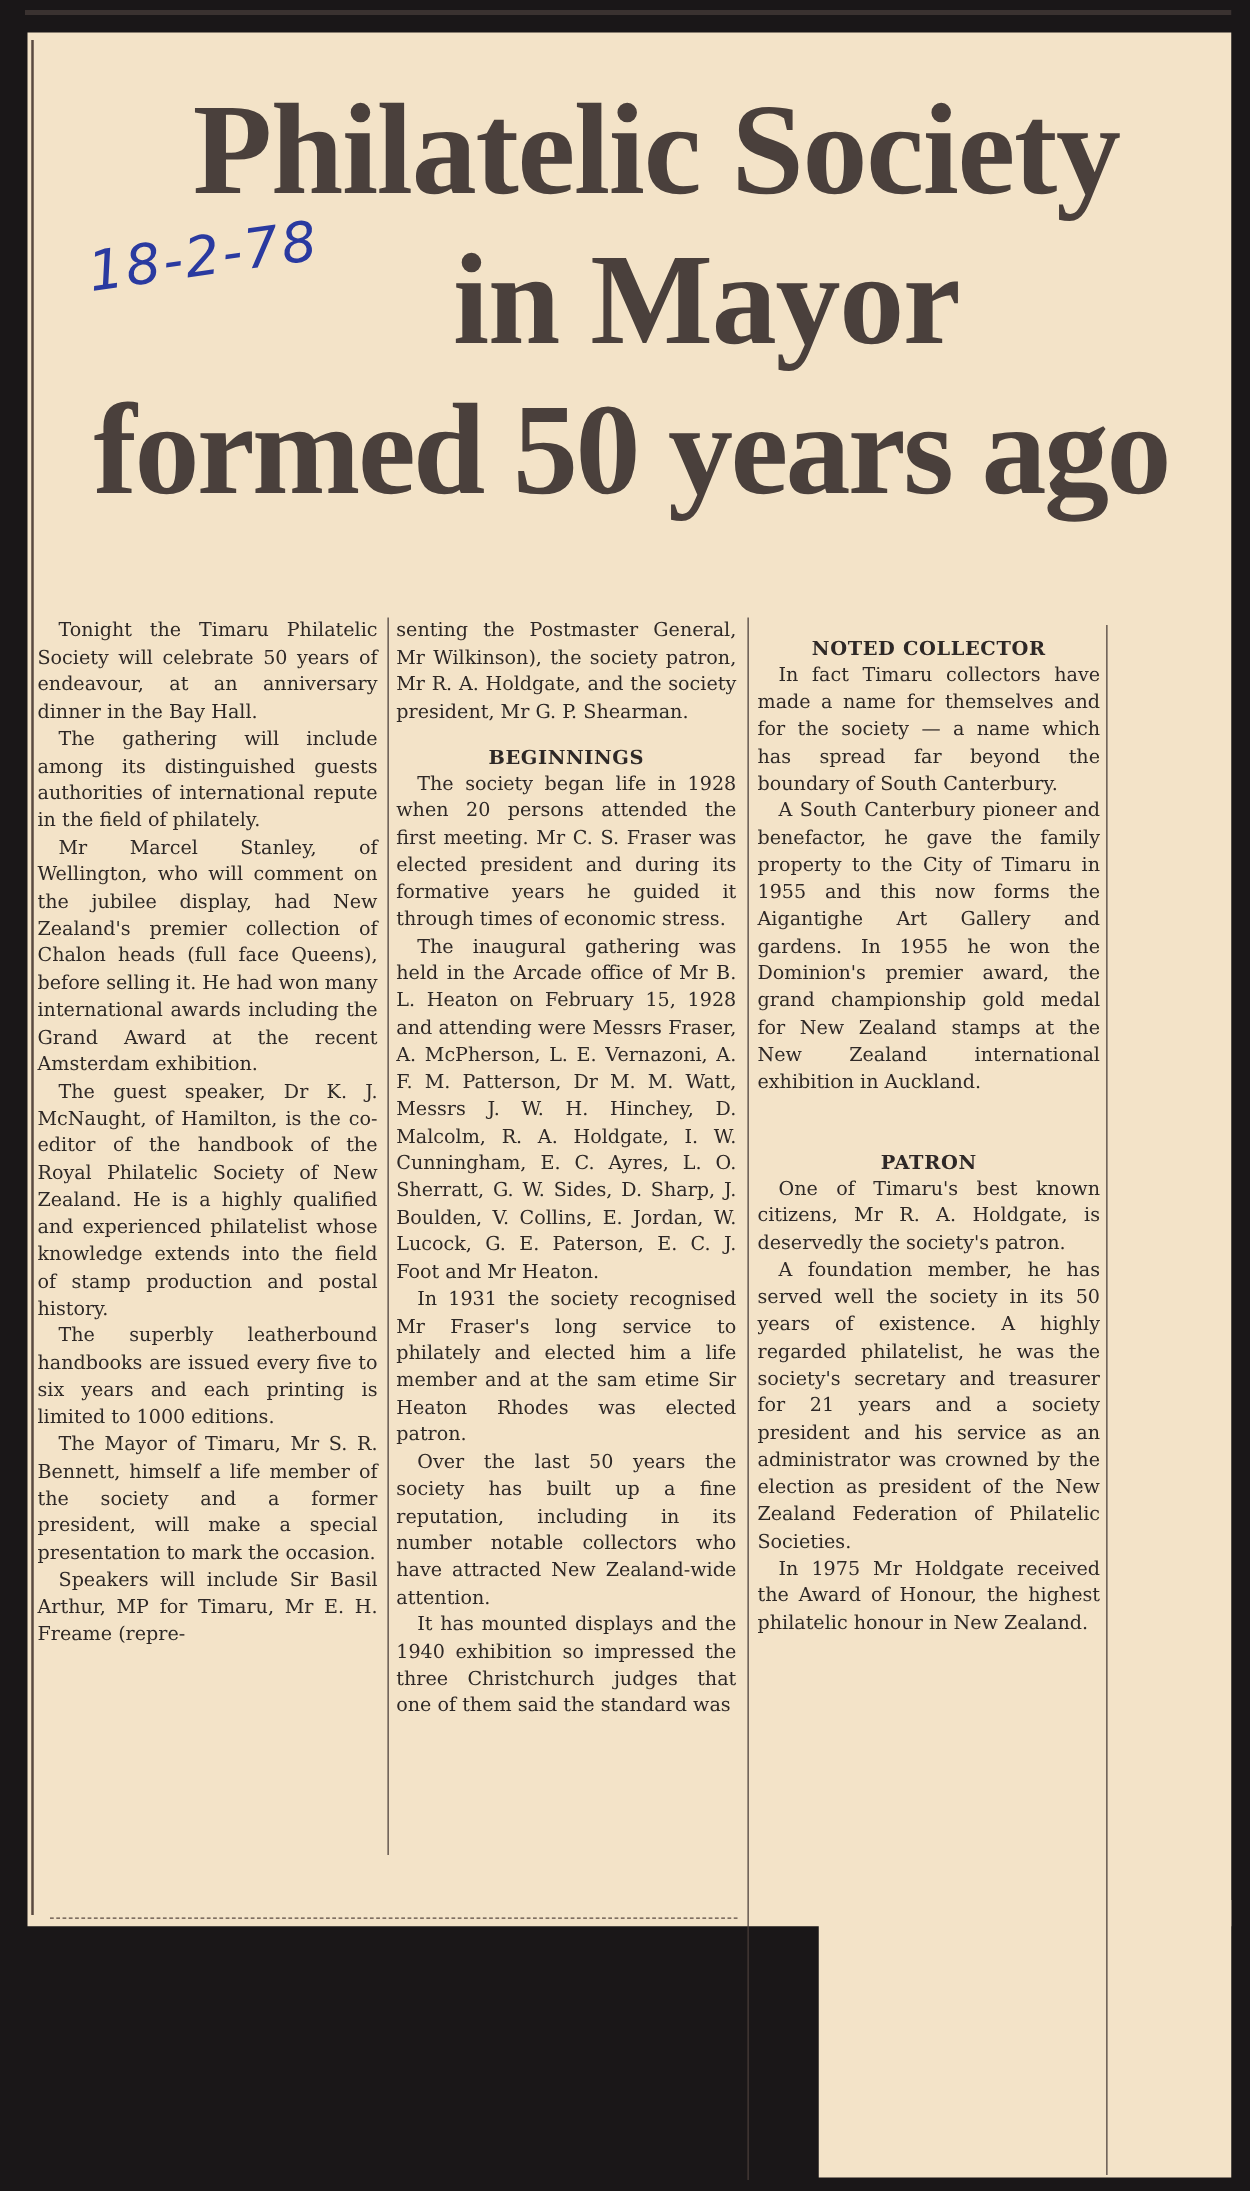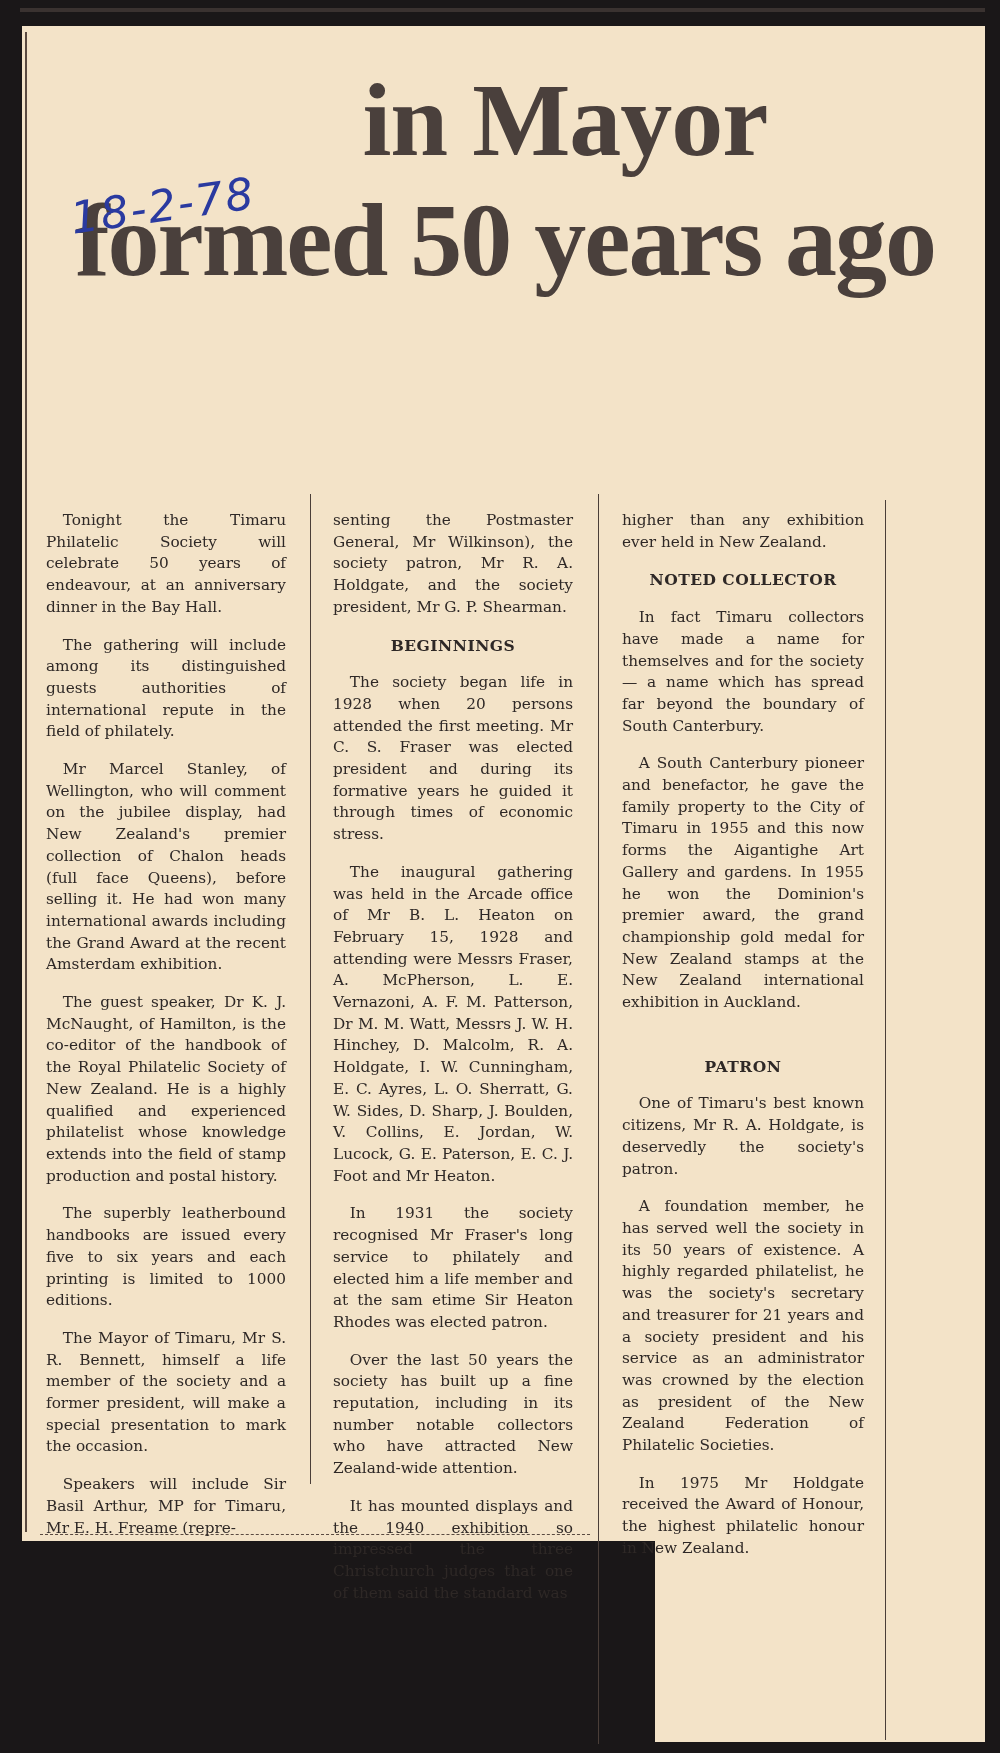--- a/index.html
+++ b/index.html
@@ -55,21 +55,21 @@
     .col {
       position: absolute;
       top: 494px;
       color: #2e2826;
       font-family: "DejaVu Serif", "Liberation Serif", serif;
       font-size: 15.3px;
       line-height: 21.7px;
       text-align: justify;
       hyphens: manual;
     }
-    .col p { margin: 16px; text-indent: 1.1em; }
+    .col p { margin: 0; text-indent: 1.1em; }
     .col p.noindent { text-indent: 0; }
     .col h3 {
       margin: 14px 0 0 0;
       text-align: center;
       font-size: 15.5px;
       font-weight: bold;
       letter-spacing: 0.5px;
     }
     .col1 { left: 30px; width: 272px; }
     .col2 { left: 317px; width: 272px; }
@@ -88,20 +88,21 @@
 </head>
 <body>
 
 <div class="mount-edge"></div>
 
 <div class="clip-top"></div>
 <div class="clip-tail"></div>
 <div class="clip-border-left"></div>
 
 <h1 class="headline">
+  <span class="line l1">Philatelic Society</span>
   <span class="line l2">in Mayor</span>
   <span class="line l3">formed 50 years ago</span>
 </h1>
 
 <div class="handwritten">18-2-78</div>
 
 <div class="rule-v a"></div>
 <div class="rule-v b"></div>
 <div class="rule-v c"></div>
 <div class="rule-h"></div>
@@ -120,21 +121,20 @@
   <p class="noindent">senting the Postmaster General, Mr Wilkinson), the society patron, Mr R. A. Holdgate, and the society president, Mr G. P. Shearman.</p>
   <h3>BEGINNINGS</h3>
   <p>The society began life in 1928 when 20 persons attended the first meeting. Mr C. S. Fraser was elected president and during its formative years he guided it through times of economic stress.</p>
   <p>The inaugural gathering was held in the Arcade office of Mr B. L. Heaton on February 15, 1928 and attending were Messrs Fraser, A. McPherson, L. E. Vernazoni, A. F. M. Patterson, Dr M. M. Watt, Messrs J. W. H. Hinchey, D. Malcolm, R. A. Holdgate, I. W. Cunningham, E. C. Ayres, L. O. Sherratt, G. W. Sides, D. Sharp, J. Boulden, V. Collins, E. Jordan, W. Lucock, G. E. Paterson, E. C. J. Foot and Mr Heaton.</p>
   <p>In 1931 the society recognised Mr Fraser's long service to philately and elected him a life member and at the sam etime Sir Heaton Rhodes was elected patron.</p>
   <p>Over the last 50 years the society has built up a fine reputation, including in its number notable collectors who have attracted New Zealand-wide attention.</p>
   <p>It has mounted displays and the 1940 exhibition so impressed the three Christchurch judges that one of them said the standard was</p>
 </div>
 
 <div class="col col3">
-  <p class="noindent">higher than any exhibition ever held in New Zealand.</p>
   <h3>NOTED COLLECTOR</h3>
   <p>In fact Timaru collectors have made a name for themselves and for the society — a name which has spread far beyond the boundary of South Canterbury.</p>
   <p>A South Canterbury pioneer and benefactor, he gave the family property to the City of Timaru in 1955 and this now forms the Aigantighe Art Gallery and gardens. In 1955 he won the Dominion's premier award, the grand championship gold medal for New Zealand stamps at the New Zealand international exhibition in Auckland.</p>
   <h3 style="margin-top:42px">PATRON</h3>
   <p>One of Timaru's best known citizens, Mr R. A. Holdgate, is deservedly the society's patron.</p>
   <p>A foundation member, he has served well the society in its 50 years of existence. A highly regarded philatelist, he was the society's secretary and treasurer for 21 years and a society president and his service as an administrator was crowned by the election as president of the New Zealand Federation of Philatelic Societies.</p>
   <p>In 1975 Mr Holdgate received the Award of Honour, the highest philatelic honour in New Zealand.</p>
 </div>
 
 </body></html>

